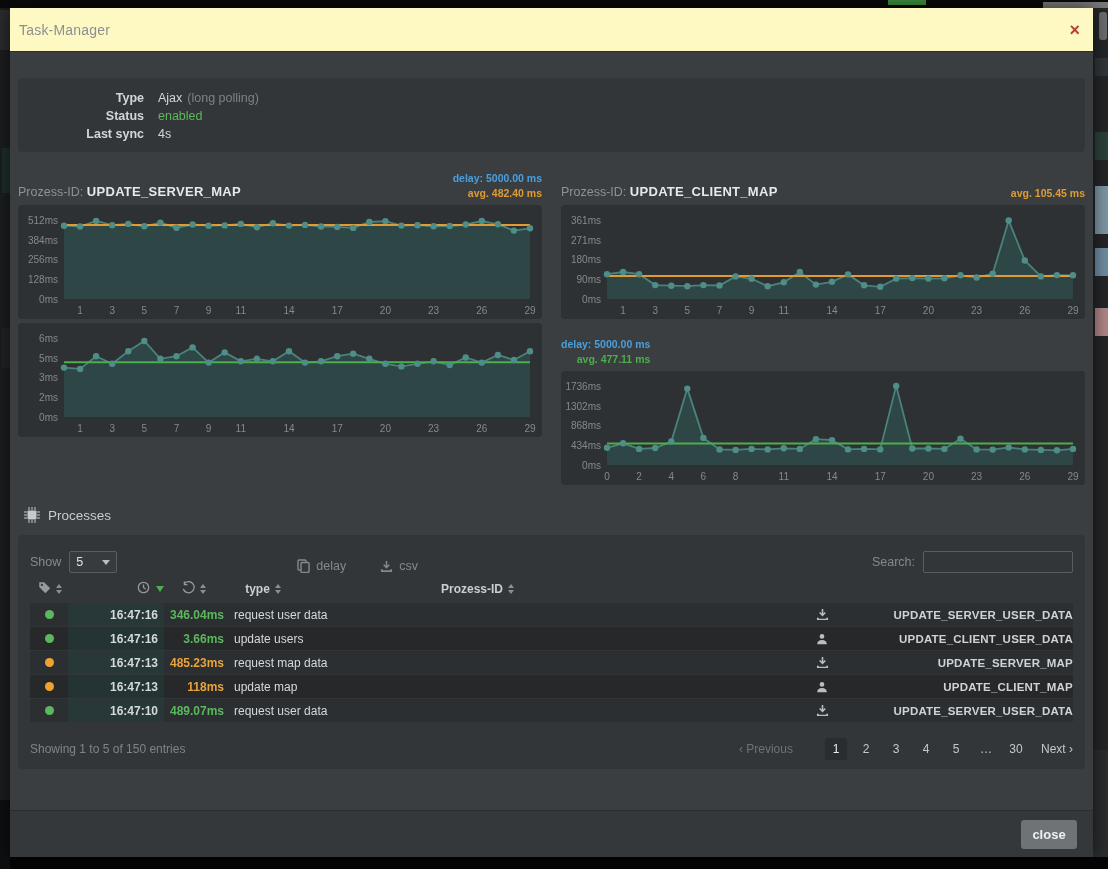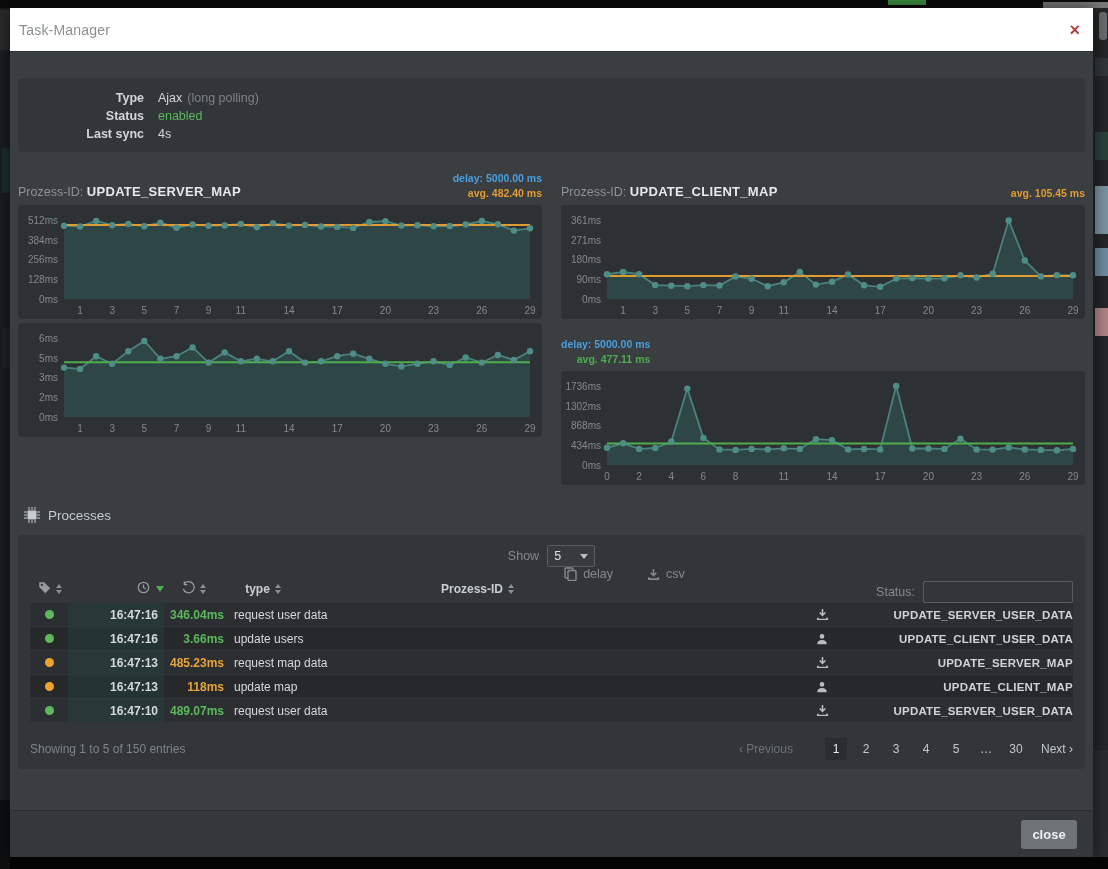--- a/index.html
+++ b/index.html
@@ -9,21 +9,21 @@
 
   
   .top-bar { position:absolute; left:0; top:0; width:1108px; height:8px; background:#0a0a0a; }
   .frag { position:absolute; }
   .left-strip { position:absolute; left:0; top:8px; width:10px; height:861px; background:#1b1d1e; }
   .right-strip { position:absolute; left:1093px; top:8px; width:15px; height:861px; background:#242628; }
 
   
   .modal { position:absolute; left:10px; top:8px; width:1083px; height:849px;
     background:#3a3e40; display:flex; flex-direction:column; box-shadow:0 0 18px rgba(0,0,0,.6); }
-  .modal-header { height:44px; flex:0 0 44px; background:#ffffff; border-bottom:1px solid #2c2f31;
+  .modal-header { height:44px; flex:0 0 44px; background:#fef9c3; border-bottom:1px solid #2c2f31;
     display:flex; align-items:center; justify-content:space-between; padding:0 13px 0 9px; }
   .modal-title { color:#8b9093; font-size:14px; letter-spacing:.2px; }
   .close-x { color:#b8413a; font-size:18px; font-weight:bold; cursor:pointer; line-height:1; }
 
   .modal-body { flex:1 1 auto; padding:14px 8px 0 8px; overflow:hidden; }
 
   .section-head { display:flex; align-items:center; margin:18px 6px 0 6px; color:#c6cbcd; font-size:13.5px; }
   .section-head .sec-icon { margin-right:8px; display:inline-flex; }
   .section-head.first { margin-top:18px; }
 
@@ -41,21 +41,21 @@
   .chart-title { font-size:12.5px; color:#8d9295; padding-bottom:2px; }
   .chart-title b { color:#e6e8e9; font-size:13px; letter-spacing:.3px; }
   .chart-stats { text-align:right; font-size:10.5px; font-weight:bold; line-height:15px; }
   .stat-delay { color:#4a9fdf; min-height:0; }
   .stat-avg { color:#e09b33; }
   .chart-panel { height:114px; background:#2e3133; border-radius:4px; margin-top:4px; position:relative; }
   .chart-svg { position:absolute; left:0; top:0; right:0; bottom:0; }
   .chart-svg svg text.tick { fill:#85898b; font-size:10px; font-family:"Liberation Sans", sans-serif; }
 
   .table-panel { margin-top:12px; background:#333639; border-radius:4px; padding:10px 12px 8px 12px; }
-  .controls { display:flex; align-items:center; height:28px; font-size:12.5px; color:#85898c;flex-direction:column; }
+  .controls { display:flex; align-items:flex-end; height:28px; font-size:12.5px; color:#85898c; }
   .show-group { display:flex; align-items:center; }
   .page-size { display:inline-flex; align-items:center; justify-content:space-between; width:48px; height:22px;
     border:1px solid #595e60; border-radius:2px; margin-left:8px; padding:0 6px; color:#dfe2e3; cursor:pointer; background:#373b3d; }
   .caret-down { width:0; height:0; border-left:4px solid transparent; border-right:4px solid transparent; border-top:5px solid #b9bdbf; }
   .export-group { display:flex; align-items:center; margin-left:180px; }
   .tool-btn { display:inline-flex; align-items:center; color:#85898c; cursor:pointer; margin-right:34px; font-size:12.5px; }
   .tool-btn .t-icon { margin-right:6px; display:inline-flex; }
   .search-group { margin-left:auto; display:flex; align-items:center; }
   .search-input { width:150px; height:22px; margin-left:8px; background:transparent; border:1px solid #595e60;
     border-radius:2px; color:#dfe2e3; font-size:12px; padding:0 6px; outline:none; font-family:"Liberation Sans", sans-serif; }
@@ -446,21 +446,21 @@
               <span class="t-icon">
                 <svg width="13" height="13" viewBox="0 0 14 14">
                     <path d="M7 1v7M4 5l3 3.2L10 5" stroke="#85898c" stroke-width="1.6" fill="none"></path>
                     <path d="M1 10v3h12v-3h-2v1H3v-1z" fill="#85898c"></path>
                   </svg>
               </span>
               <span>csv</span>
             </span>
           </div>
           <div class="search-group">
-            <span>Status:</span>
+            <span>Search:</span>
             <input class="search-input" type="text" value="" style="">
           </div>
         </div>
 
         <div class="thead">
           <div class="th col-status">
             <span>
               <svg width="13" height="13" viewBox="0 0 16 16">
                   <path d="M1.5 1.5h6L15 9l-6 6L1.5 7.5z" fill="#95999c"></path>
                   <circle cx="4.8" cy="4.8" r="1.4" fill="#333639"></circle>

